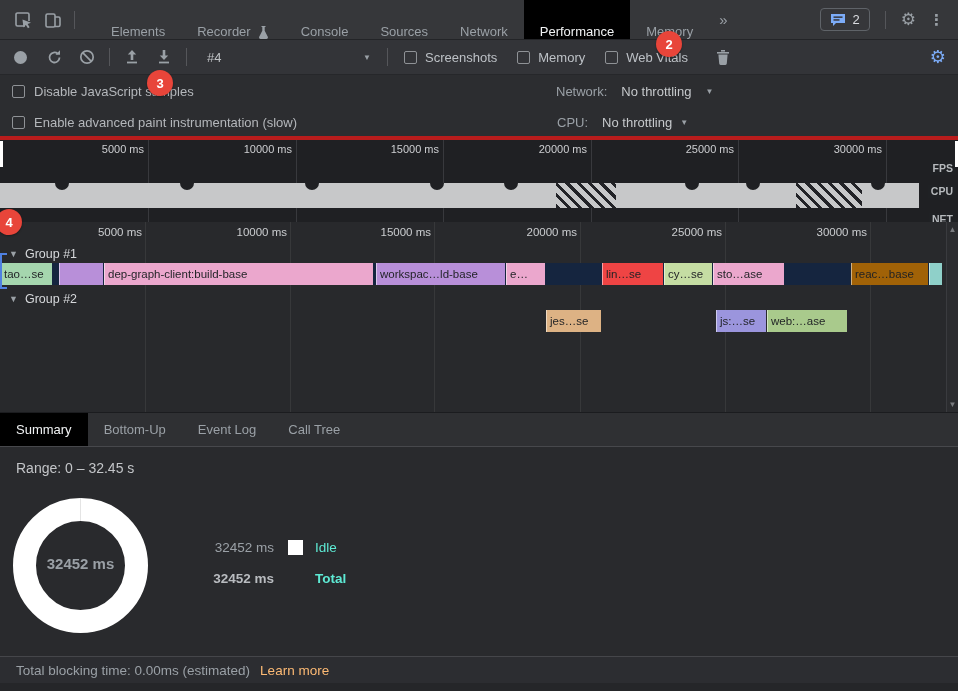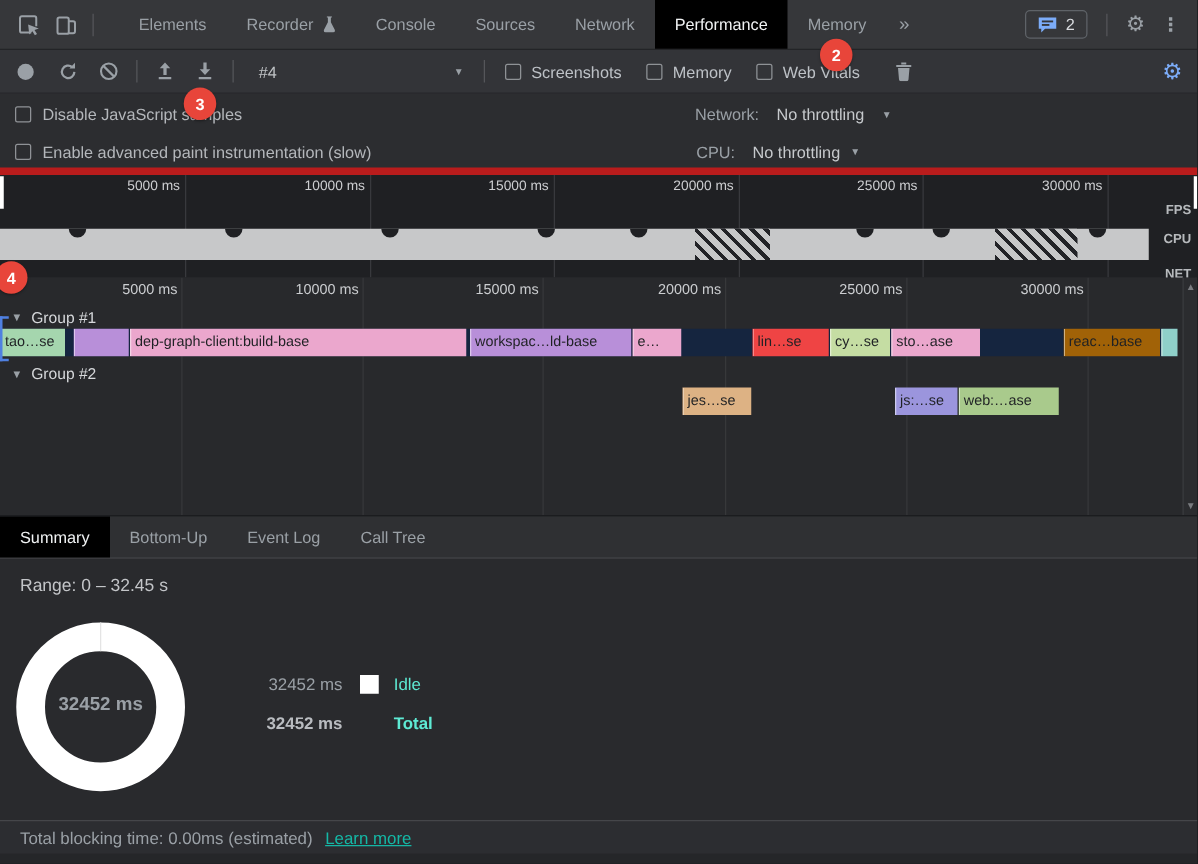--- a/index.html
+++ b/index.html
@@ -5,42 +5,42 @@
   *{margin:0;padding:0;box-sizing:border-box}
   html,body{background:#161618}
   #root{position:relative;width:958px;height:691px;background:#292a2d;overflow:hidden;
         font-family:"Liberation Sans","DejaVu Sans",sans-serif;font-size:13px;color:#9aa0a6}
 
   
   .tabbar{height:40px;background:#36373a;display:flex;align-items:center;padding-left:8px;border-bottom:1px solid #232427}
   .icon-btn{width:30px;height:30px;display:flex;align-items:center;justify-content:center}
   .vsep{width:1px;height:18px;background:#55565a;margin:0 6px;flex:none}
   .tabs{display:flex;height:100%;margin-left:14px}
-  .tab{height:100%;display:flex;align-items:center;gap:7px;padding:0 16px;color:#9aa0a6;white-space:nowrap}
+  .tab{height:100%;display:flex;align-items:flex-end;gap:7px;padding:0 16px;color:#9aa0a6;white-space:nowrap}
   .tab.active{background:#000;color:#f1f3f4}
   .more-tabs{font-size:15px;padding:0 10px}
   .tab-right{margin-left:auto;display:flex;align-items:center;gap:9px;padding-right:10px}
   .issues-btn{display:flex;align-items:center;gap:7px;border:1px solid #5f6368;border-radius:4px;padding:3px 9px;color:#dadce0}
   .glyph-gear{font-size:17px;color:#9aa0a6;line-height:1}
   .glyph-dots{font-size:15px;color:#9aa0a6;font-weight:bold;padding:0 4px}
 
   
   .toolbar{height:35px;background:#333438;display:flex;align-items:center;padding-left:12px;border-bottom:1px solid #26272a}
   .rec-circle{width:13px;height:13px;border-radius:50%;background:#9aa0a6;margin:0 11px 0 2px;flex:none}
   .tool-ic{margin:0 8px;display:flex;flex:none}
   .history{width:184px;display:flex;align-items:center;justify-content:space-between;padding:0 10px;color:#bfc2c5;margin-left:4px}
   .dd{font-size:8px;color:#9aa0a6}
   #tb-checks{display:flex;align-items:center;margin-left:10px}
   .cb{display:flex;align-items:center;gap:8px;margin-right:20px;color:#bdc1c6}
   .box{width:13px;height:13px;border:1.5px solid #8f9296;border-radius:2px;flex:none;background:transparent}
   .gear-blue{margin-left:auto;margin-right:12px;color:#7cacf8;font-size:18px;line-height:1}
 
   
   .optrow{height:33px;background:#2c2d30;display:flex;align-items:center;padding-left:12px;position:relative;color:#b4b7bb}
-  #optrow-b{height:32px;border-bottom:6px solid #b91c1c}
+  #optrow-b{height:32px;border-bottom:4px solid #b91c1c}
   .opt-label{margin-left:9px}
   .throttle{position:absolute;left:556px;display:flex;align-items:center}
   .tlab{color:#9aa0a6;margin-right:14px}
   .tval{color:#c6c9cc;margin-right:14px}
 
   
   #overview{position:relative;height:82px;background:#1f2023;overflow:hidden}
   .ov-grid{position:absolute;top:0;bottom:0;width:1px;background:#515257;opacity:.5}
   .ov-lab{position:absolute;top:3px;width:71px;text-align:right;font-size:11px;color:#cdced1}
   .lane-lab{position:absolute;right:2px;background:rgba(32,33,36,.88);padding:0 3px;font-size:10.5px;font-weight:bold;color:#b7babd;height:13px;line-height:13px;z-index:5}
@@ -81,21 +81,21 @@
   .lg-val{width:66px;text-align:right;color:#9aa0a6}
   .lg-sw{width:15px;height:15px;background:#fff;margin:0 12px 0 14px;flex:none}
   .lg-sw.hidden{visibility:hidden}
   .lg-lab{color:#5eead4}
   .lg-row.bold{font-weight:bold}
   .lg-row.bold .lg-val{color:#b9bcc0}
 
   
   .footer{height:27px;background:#2c2d31;border-top:1px solid #45464a;display:flex;align-items:center;
           padding-left:16px;gap:10px;color:#9aa0a6;font-size:13.5px}
-  .footer .link{text-decoration:underline;color:#14b8a6}
+  .footer .link{color:#fdba74}
   .bstrip{height:8px;background:#252629}
 
   .badge{position:absolute;background:#e8453a;border-radius:50%;color:#fff;font-weight:bold;font-size:13px;
          display:flex;align-items:center;justify-content:center;z-index:60;box-shadow:0 1px 2px rgba(0,0,0,.35)}
 </style>
 </head>
 <body>
 
 <div id="root">
 

